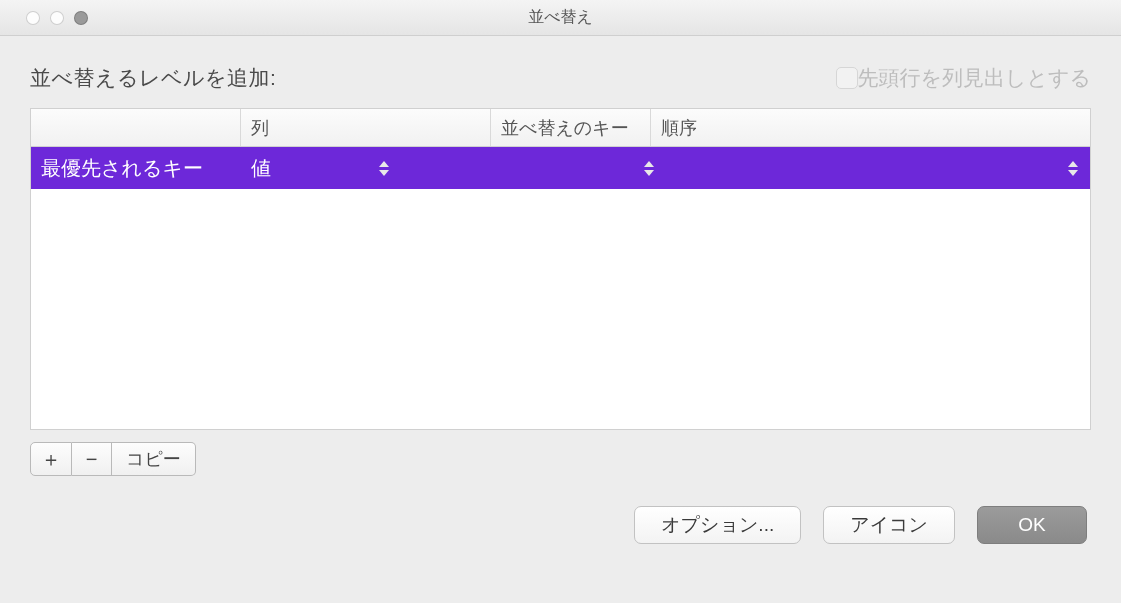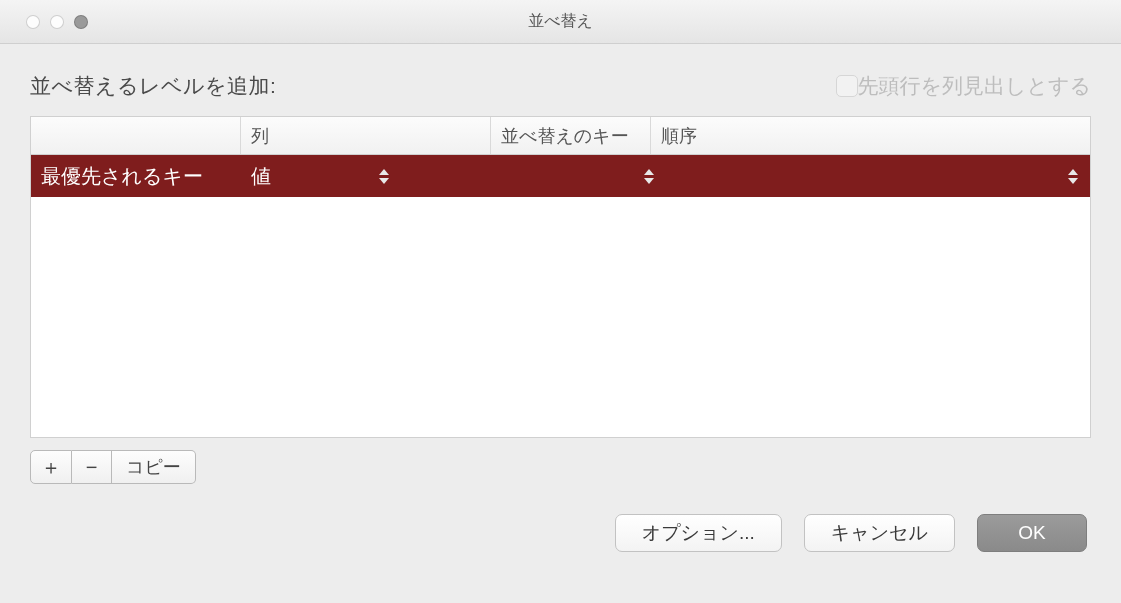--- a/index.html
+++ b/index.html
@@ -6,21 +6,21 @@
     body {
       font-family: -apple-system, "Helvetica Neue", Arial, sans-serif;
       background: #ededed;
       font-size: 18px;
       color: #3a3a3a;
       width: 1121px;
       height: 603px;
       overflow: hidden;
     }
     .titlebar {
-      height: 44px;
+      height: 36px;
       background: linear-gradient(#f4f4f4, #e5e5e5);
       display: flex;
       align-items: center;
       padding: 0 26px;
       position: relative;
       border-bottom: 1px solid #cfcfcf;
     }
     .traffic-lights { display: flex; gap: 10px; align-items: center; }
     .tl { width: 14px; height: 14px; border-radius: 50%; border: 1px solid rgba(0,0,0,0.18); }
     .tl-close { background: #fdfdfd; }
@@ -36,21 +36,21 @@
     .table { border: 1px solid #d0d0d0; background: #fff; }
     .thead { display: flex; background: linear-gradient(#fcfcfc, #f1f1f1); height: 38px; align-items: center; color: #555; font-size: 18px; border-bottom: 1px solid #d0d0d0; }
     .thead .cell { border-right: 1px solid #d9d9d9; height: 100%; display: flex; align-items: center; padding: 0 10px; }
     .thead .cell:last-child { border-right: none; }
     .c1 { width: 210px; }
     .c2 { width: 250px; }
     .c3 { width: 160px; font-family: Liberation Serif, serif; }
     .c4 { width: 265px; }
     .c5 { flex: 1; }
     .tbody { height: 282px; background: #fff; }
-    .trow { display: flex; height: 42px; align-items: center; background: #7f1d1d; color: #fff; font-size: 20px; }
+    .trow { display: flex; height: 42px; align-items: center; background: #6d28d9; color: #fff; font-size: 20px; }
     .trow .cell { display: flex; align-items: center; padding: 0 10px; height: 100%; position: relative; }
     .stepper-icon {
       width: 14px; height: 20px; margin-left: auto;
       display: flex; flex-direction: column; justify-content: center; gap: 3px; align-items: center;
     }
     .stepper-icon::before, .stepper-icon::after { content: ""; width: 0; height: 0; }
     .stepper-icon::before { border-left: 5px solid transparent; border-right: 5px solid transparent; border-bottom: 6px solid #e8e8e8; }
     .stepper-icon::after { border-left: 5px solid transparent; border-right: 5px solid transparent; border-top: 6px solid #e8e8e8; }
 
     .toolbar-btns { display: flex; margin-top: 12px; }
@@ -133,17 +133,17 @@
   </div>
 
   <div class="toolbar-btns">
     <button class="tb-btn">＋</button>
     <button class="tb-btn">−</button>
     <button class="tb-btn copy">コピー</button>
   </div>
 
   <div class="footer">
     <button class="btn">オプション...</button>
-    <button class="btn">キャンセル</button>
+    <button class="btn">アイコン</button>
     <button class="btn primary">OK</button>
   </div>
 
 </div>
 
 </body></html>

